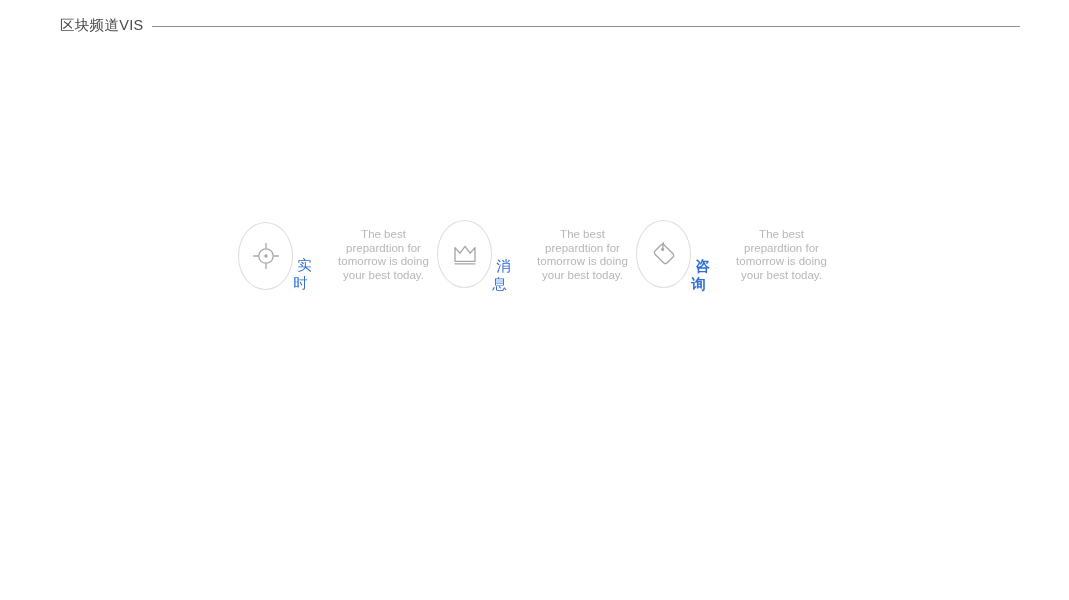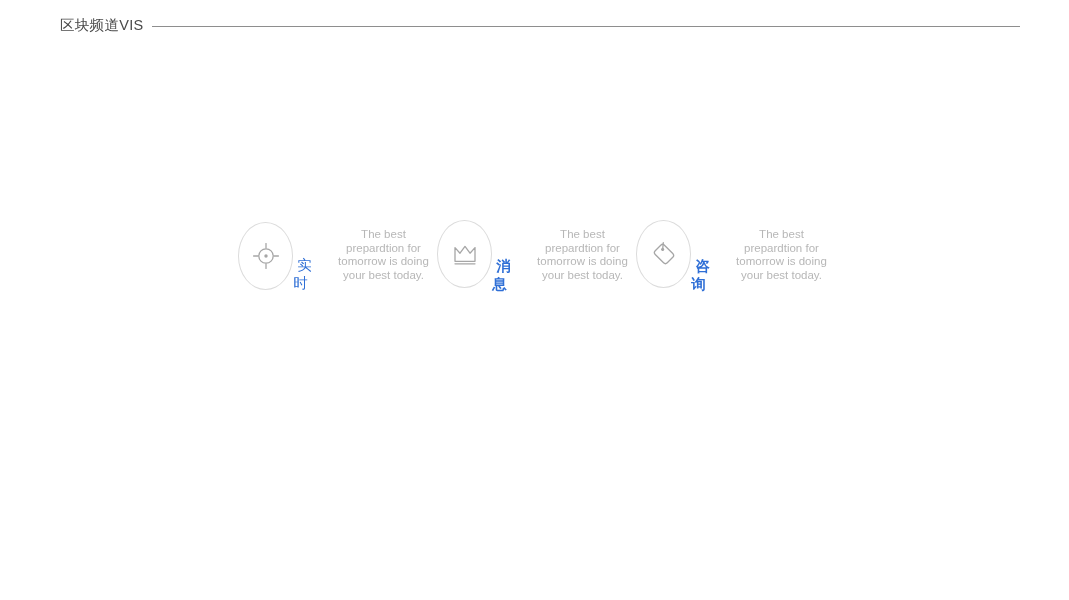--- a/index.html
+++ b/index.html
@@ -109,21 +109,21 @@
     color: #b7b7b7;
     text-align: center;
     width: 125px;
     font-weight: 400;
   }
 
   
   .feature.col-1 .feature-circle { margin-top: 3px; }
   .feature.col-1 .feature-title  { margin-top: 39px; }
   .feature.col-2 .feature-circle { margin-top: 0px; }
-  .feature.col-2 .feature-title  { margin-top: 42px; font-weight: bold; }
+  .feature.col-2 .feature-title  { margin-top: 42px; }
   .feature.col-3 .feature-circle { margin-top: 0px; }
   .feature.col-3 .feature-title  { margin-top: 42px; font-weight: bold; }
 </style>
 </head>
 <body>
 
 <div class="brand">
   <div class="brand-row-top">
     <span class="brand-cn">区块频道VIS</span>
     <span class="brand-rule"></span>

